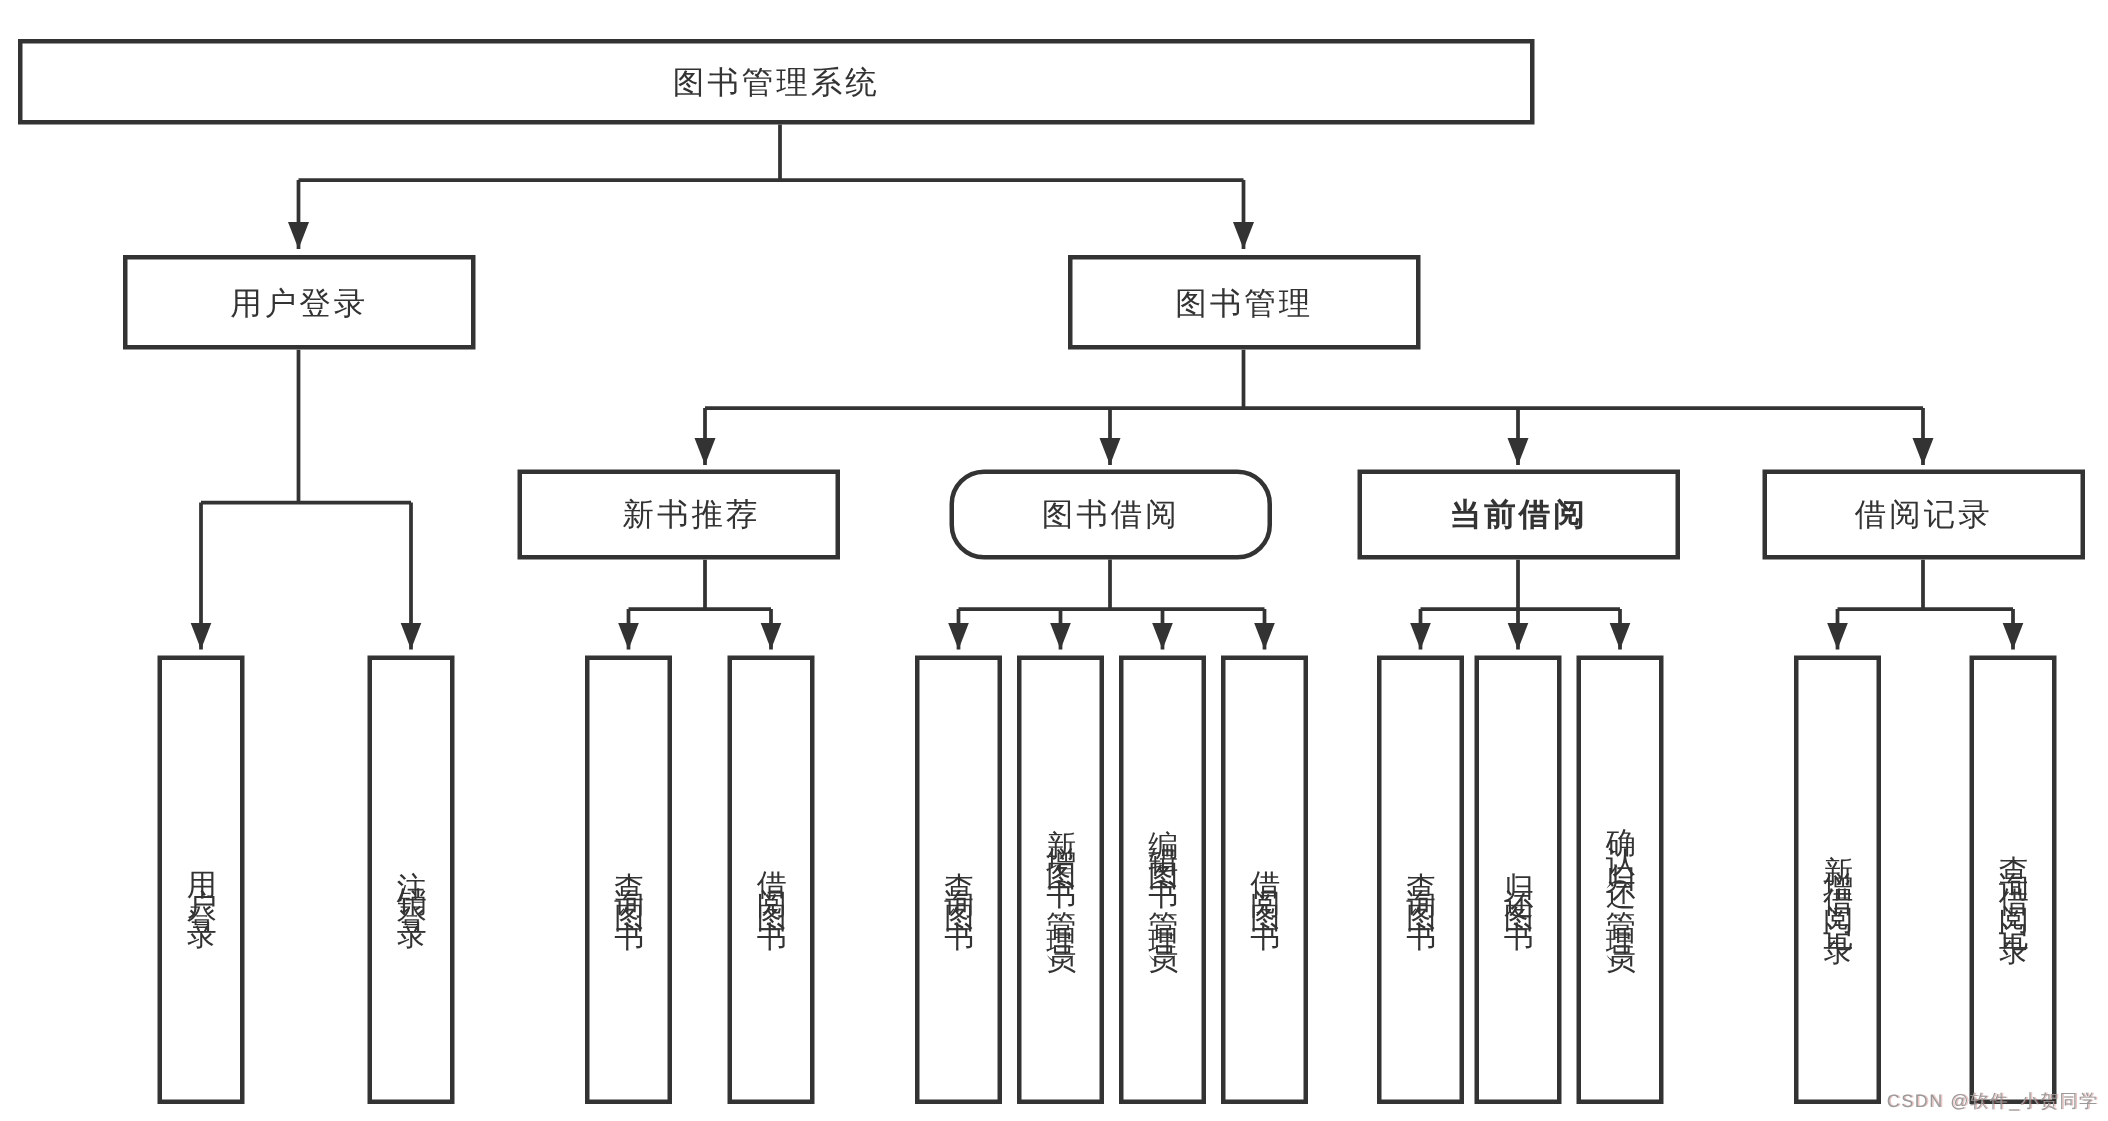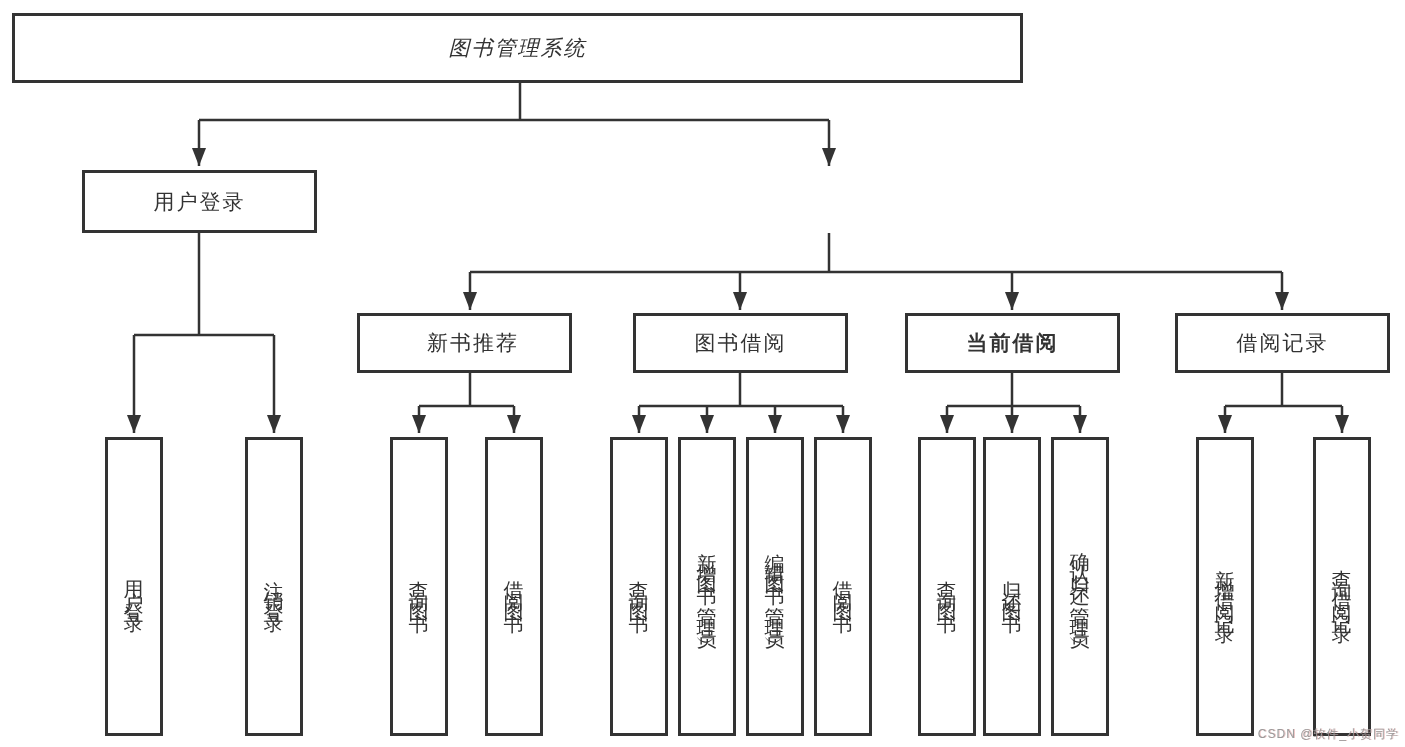--- a/index.html
+++ b/index.html
@@ -77,32 +77,35 @@
     <path d="M947,406 L947,433" marker-end="url(#arrow)"></path>
     <path d="M1012,406 L1012,433" marker-end="url(#arrow)"></path>
     <path d="M1080,406 L1080,433" marker-end="url(#arrow)"></path>
 
     <path d="M1282,373 L1282,406"></path>
     <path d="M1225,406 L1342,406"></path>
     <path d="M1225,406 L1225,433" marker-end="url(#arrow)"></path>
     <path d="M1342,406 L1342,433" marker-end="url(#arrow)"></path>
   </svg>
 
-  <div class="node h" style="left:12px;top:13px;width:1011px;height:70px;font-style:italic;">
+  <div class="node h" style="left:12px;top:26px;width:1011px;height:57px;">
     <span>图书管理系统</span>
   </div>
 
   <div class="node h" style="left:82px;top:170px;width:235px;height:63px;">
     <span>用户登录</span>
   </div>
+  <div class="node h" style="left:712px;top:170px;width:235px;height:63px;">
+    <span>图书管理</span>
+  </div>
 
-  <div class="node h" style="left:357px;top:313px;width:215px;height:60px;padding-left:17px;">
+  <div class="node h" style="left:345px;top:313px;width:215px;height:60px;padding-left:17px;">
     <span>新书推荐</span>
   </div>
-  <div class="node h" style="left:633px;top:313px;width:215px;height:60px;">
+  <div class="node h" style="left:633px;top:313px;width:215px;height:60px;border-radius:23px;">
     <span>图书借阅</span>
   </div>
   <div class="node h" style="left:905px;top:313px;width:215px;height:60px;font-weight:bold;">
     <span>当前借阅</span>
   </div>
   <div class="node h" style="left:1175px;top:313px;width:215px;height:60px;text-align:center;">
     <span>借阅记录</span>
   </div>
 
   <div class="node v" style="left:105px;top:437px;width:58px;height:299px;">

